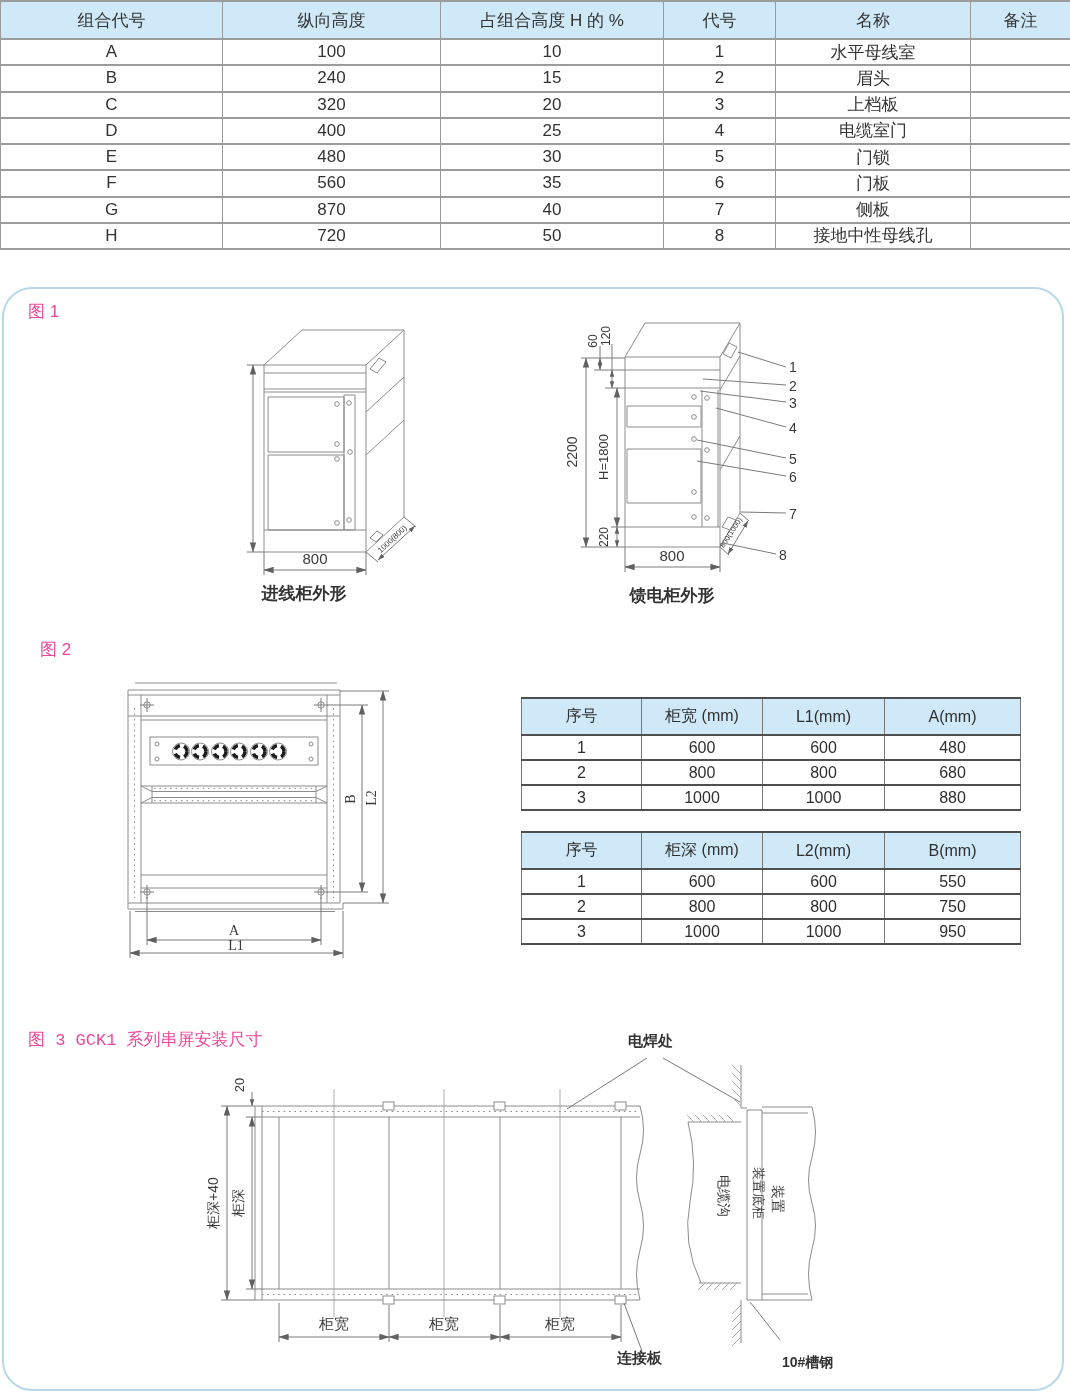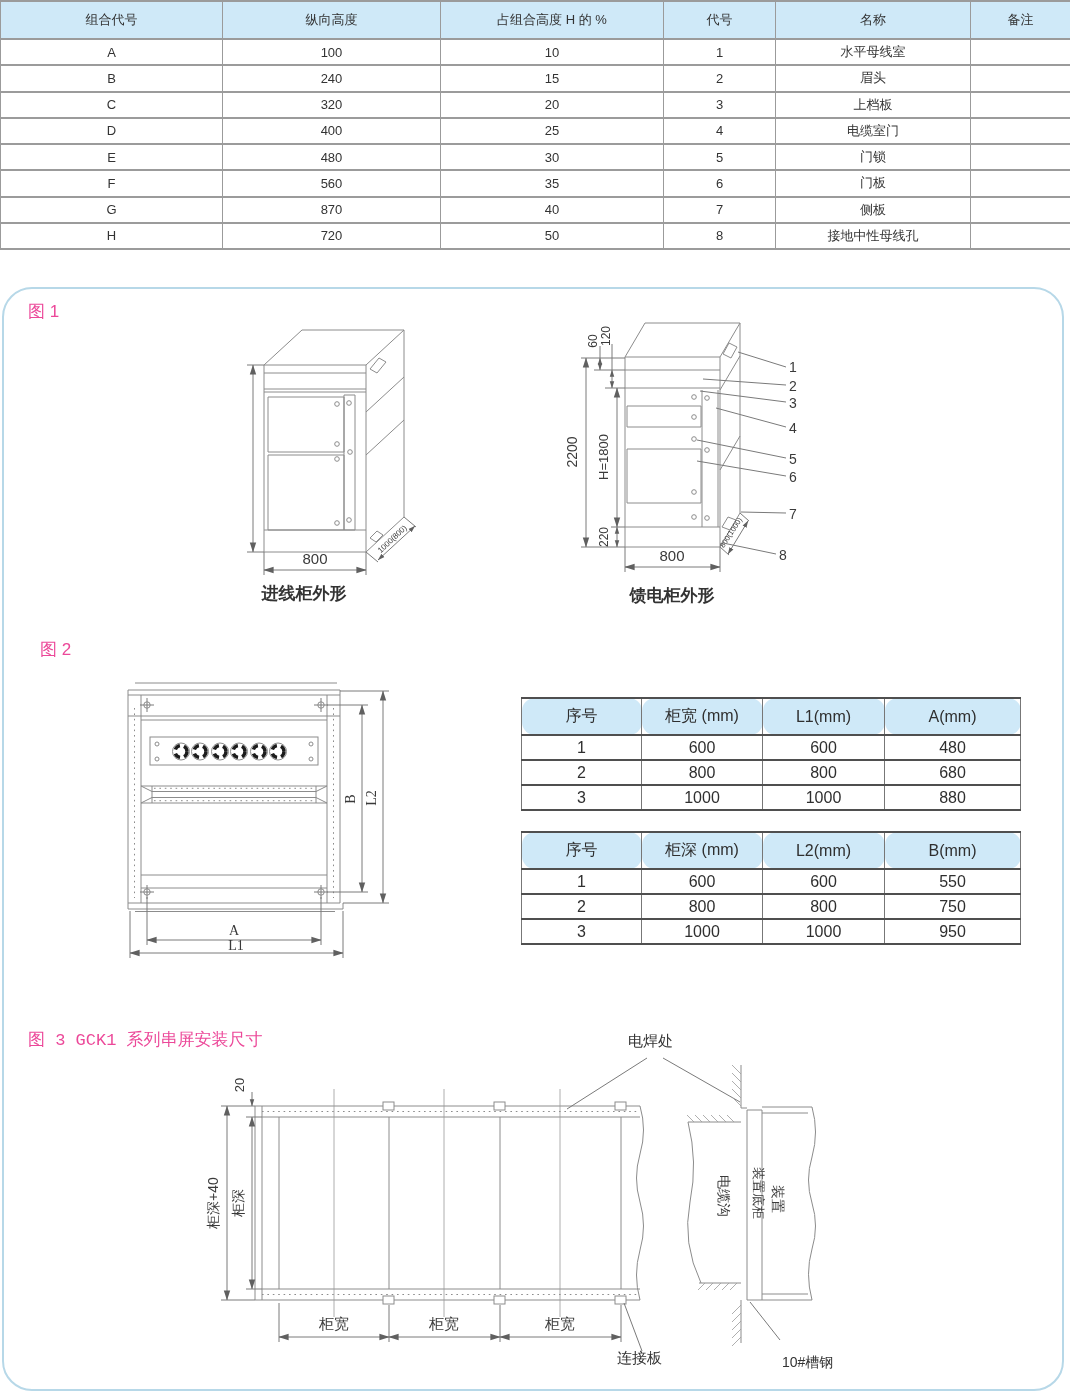--- a/index.html
+++ b/index.html
@@ -3,35 +3,35 @@
 <meta charset="utf-8">
 <style>
   html,body{margin:0;padding:0;background:#fff;}
   .page{position:relative;width:1070px;height:1398px;background:#ffffff;overflow:hidden;
         font-family:"Liberation Sans", sans-serif;color:#2e2e2e;}
   
   table.toptable{position:absolute;left:0;top:0;width:1070px;height:250px;border-collapse:collapse;table-layout:fixed;}
   table.toptable th,table.toptable td{
       border-left:1px solid #9b9b9b;border-right:1px solid #9b9b9b;
       border-top:2px solid #9b9b9b;border-bottom:2px solid #9b9b9b;
-      text-align:center;vertical-align:middle;font-weight:normal;font-size:13px;color:#333;padding:0;}
+      text-align:center;vertical-align:middle;font-weight:normal;font-size:17px;color:#333;padding:0;}
   table.toptable th{background:#cfe9f8;}
   table.toptable tr.hrow{height:38px;}
   
   .panel{position:absolute;left:2px;top:287px;width:1062px;height:1104px;box-sizing:border-box;
          border:2px solid #b7d8e8;border-radius:30px;background:#ffffff;}
   .figlabel{position:absolute;font-size:17px;color:#ec4899;white-space:nowrap;}
   .caption{position:absolute;font-size:17px;color:#333;white-space:nowrap;text-align:center;width:140px;font-weight:bold;}
-  .anno{position:absolute;font-size:15px;color:#333;white-space:nowrap;}
+  .anno{position:absolute;font-size:15px;color:#333;white-space:nowrap;font-weight:bold;}
   
   table.ftable{position:absolute;width:499px;border-collapse:collapse;table-layout:fixed;}
   table.ftable th,table.ftable td{
       border-left:1px solid #777;border-right:1px solid #777;
       border-top:2px solid #4f4f4f;border-bottom:2px solid #4f4f4f;
-      text-align:center;vertical-align:middle;font-weight:normal;font-size:16px;color:#2f2f2f;padding:0;border-radius:13px;}
+      text-align:center;vertical-align:middle;font-weight:normal;font-size:16px;color:#2f2f2f;padding:0;}
   table.ftable th{background:#cfe9f8;}
   table.ftable tr.hrow{height:37px;}
   table.ftable tr.drow{height:25px;}
   
   svg.overlay{position:absolute;left:0;top:0;}
   .ln{stroke:#8c8c8c;stroke-width:1;fill:none;}
   .lnT{stroke:#9a9a9a;stroke-width:0.8;fill:none;}
   .lnD{stroke:#8c8c8c;stroke-width:1;fill:none;stroke-dasharray:1.6 3.8;}
   .dim{stroke:#7a7a7a;stroke-width:1;fill:none;}
   .sq{stroke:#8c8c8c;stroke-width:1;fill:#ffffff;}

